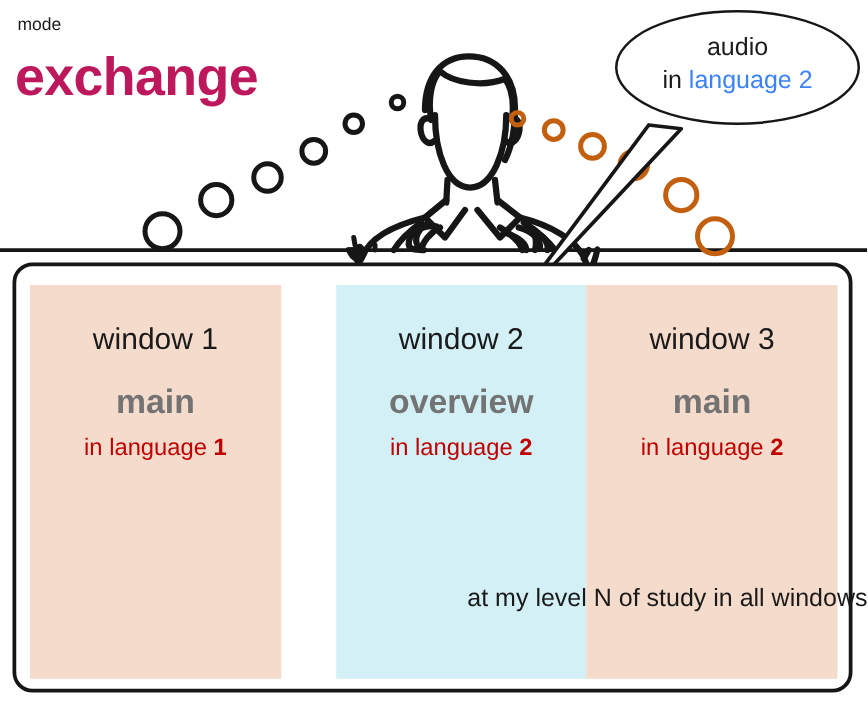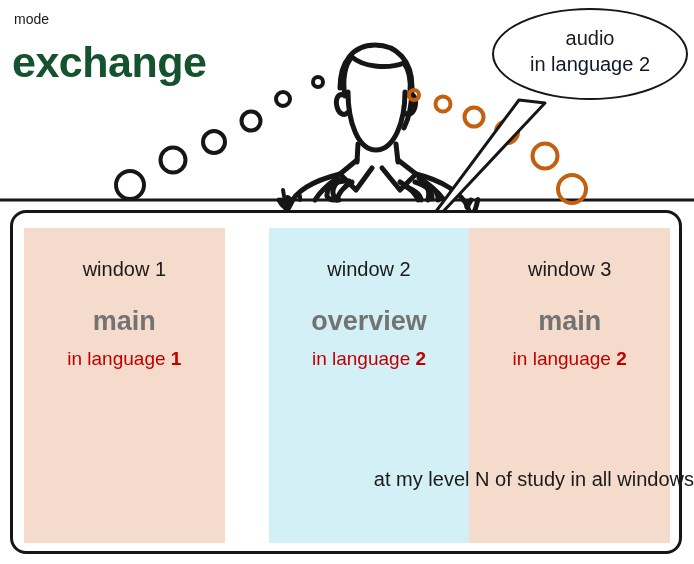--- a/index.html
+++ b/index.html
@@ -27,21 +27,21 @@
     color: #1a1a1a;
     line-height: 1;
     white-space: nowrap;
   }
   #mode-value {
     position: absolute;
     left: 12px;
     top: 40px;
     font-size: 43px;
     font-weight: bold;
-    color: #14532d;
+    color: #be185d;
     line-height: 1.05;
     letter-spacing: -0.5px;
     white-space: nowrap;
   }
 
   
   #illustration {
     position: absolute;
     left: 0;
     top: 0;
@@ -70,21 +70,21 @@
     position: absolute;
     left: 0;
     right: 0;
     top: 17px;
     text-align: center;
     line-height: 1.32;
     font-size: 20px;
     color: #1a1a1a;
   }
   #speech-bubble .bubble-text .accent {
-    color: #0f172a;
+    color: #3b82f6;
   }
 
   
   #window-box {
     position: absolute;
     left: 10px;
     top: 210px;
     width: 672px;
     height: 344px;
     border: 3px solid #161616;
@@ -109,21 +109,21 @@
   }
   .panel.peach { background: #F5DBCB; }
   .panel.blue  { background: #D2F0F6; margin-left: 44px; }
 
   .panel-title {
     position: absolute;
     left: 0;
     right: 0;
     top: 30px;
     text-align: center;
-    font-size: 20px;
+    font-size: 24px;
     color: #1a1a1a;
   }
   .panel-kind {
     position: absolute;
     left: 0;
     right: 0;
     top: 78px;
     text-align: center;
     font-size: 27px;
     font-weight: bold;

